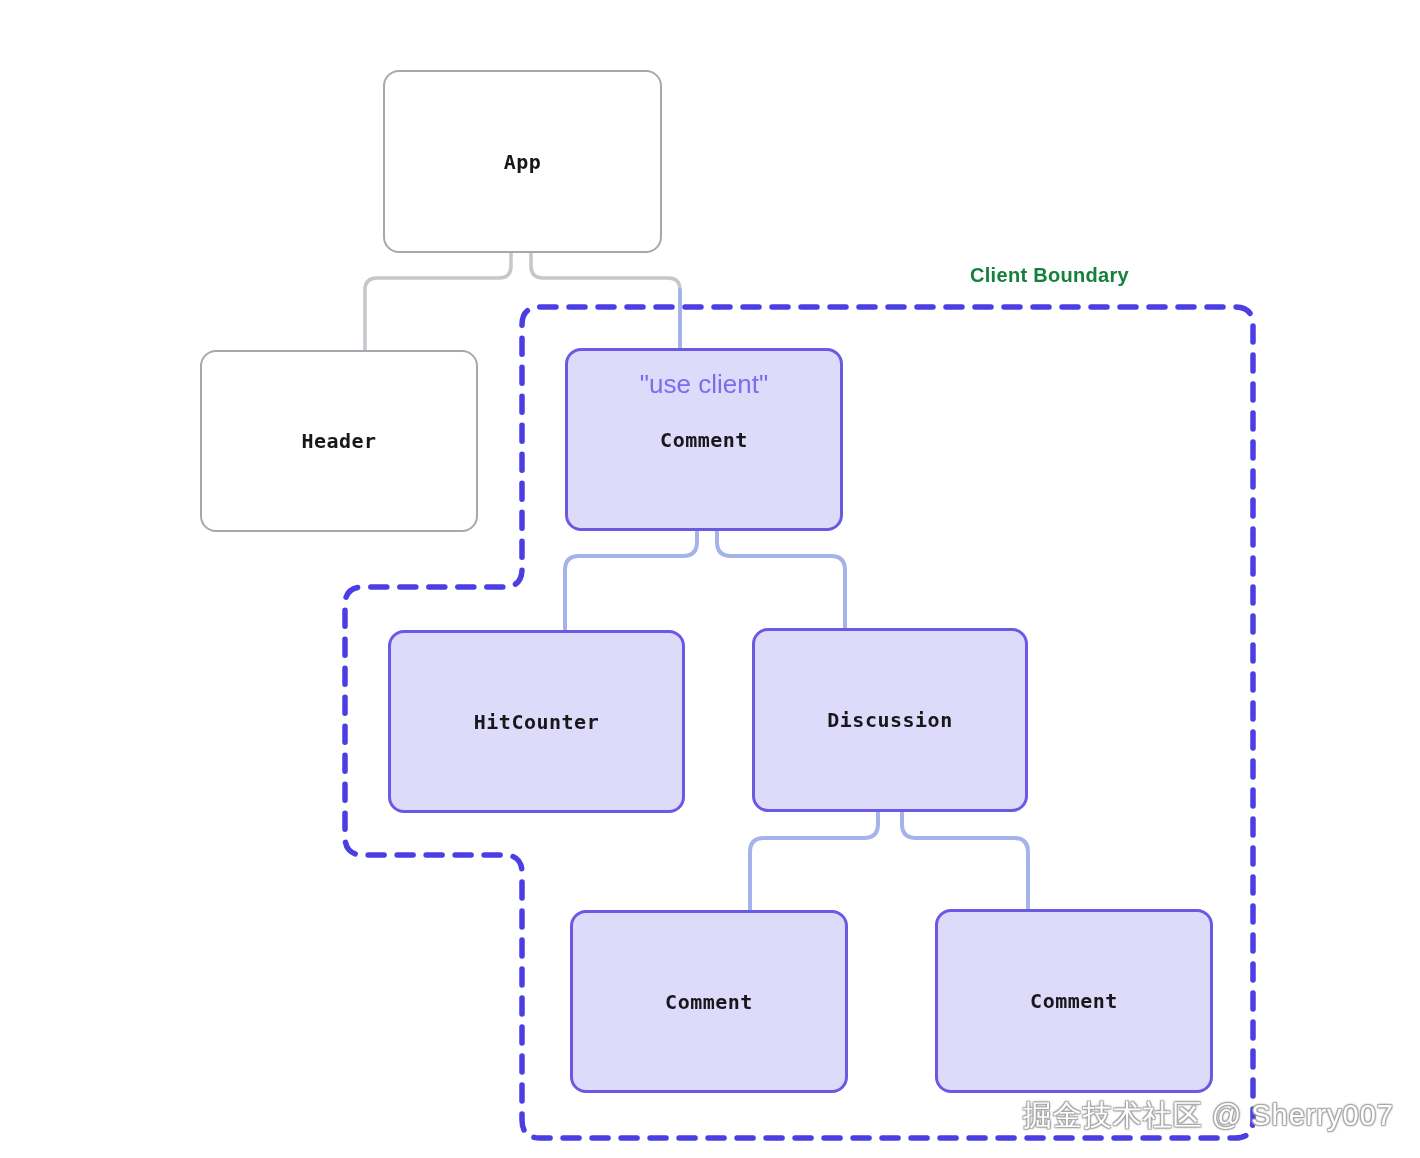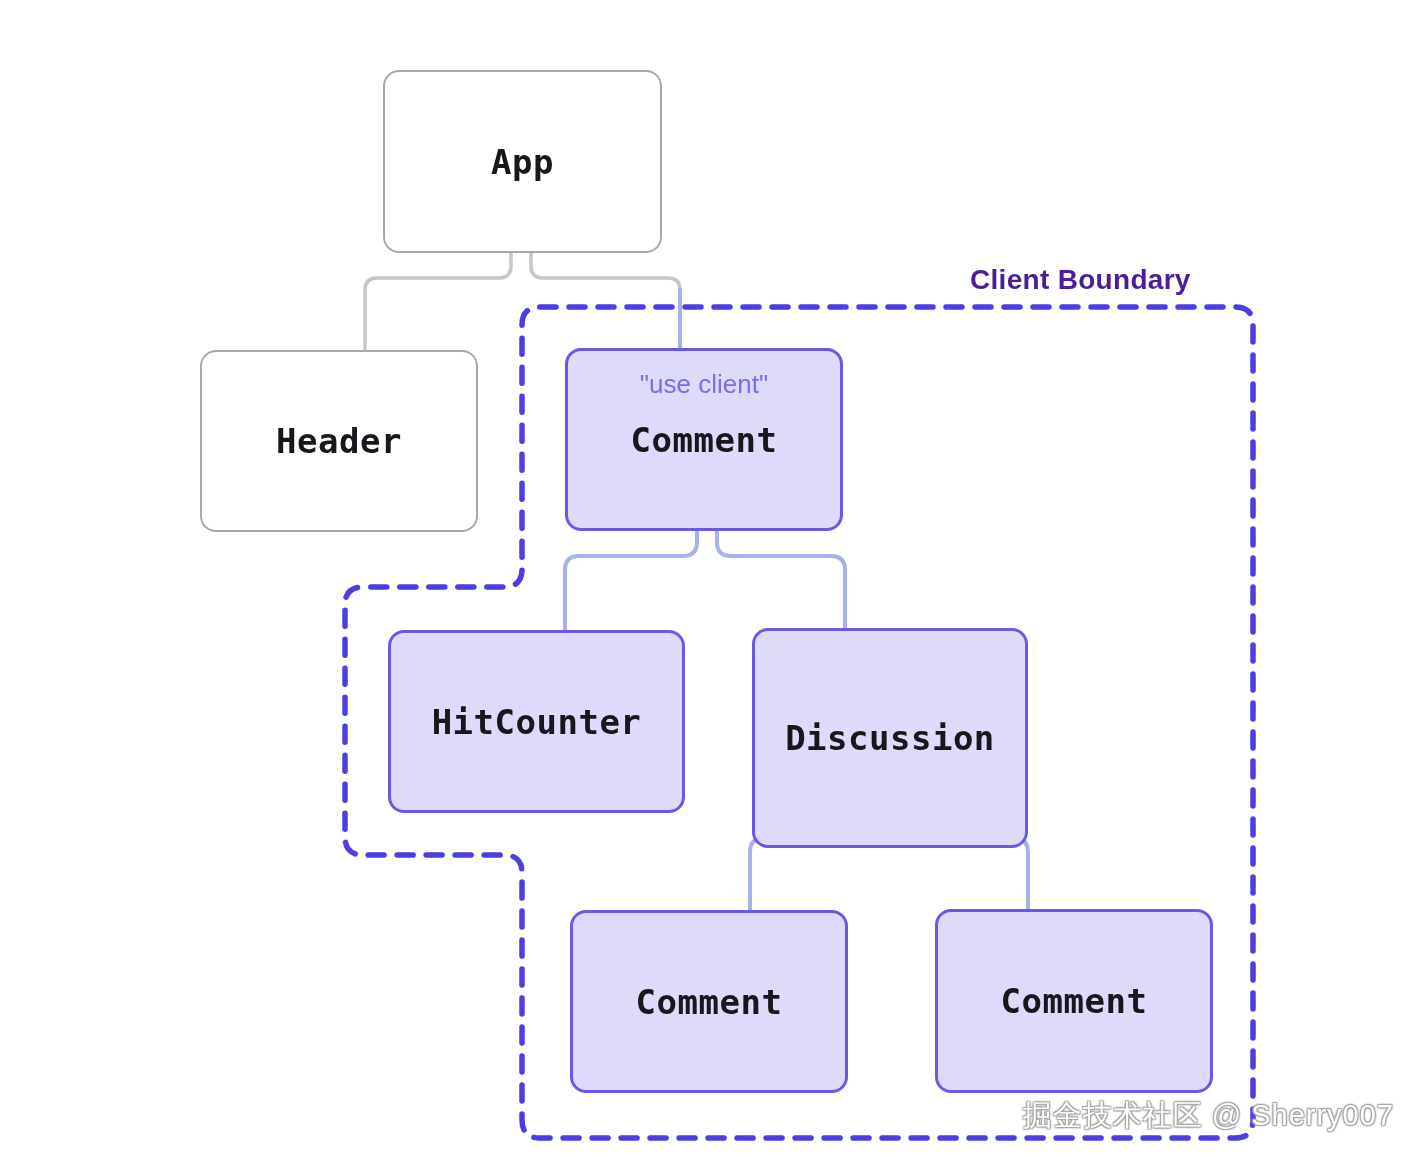--- a/index.html
+++ b/index.html
@@ -9,29 +9,29 @@
   }
   .wires{position:absolute;left:0;top:0;width:1420px;height:1158px;}
   .node{
     position:absolute;border-radius:16px;box-sizing:border-box;
     display:flex;align-items:center;justify-content:center;
   }
   .node.server{background:#ffffff;border:2.5px solid #a7a7af;}
   .node.client{background:#dedaf9;border:3px solid #6b59e3;}
   .node-label{
     font-family:"DejaVu Sans Mono","Liberation Mono",monospace;
-    font-weight:700;font-size:34px;color:#17171c;letter-spacing:.5px;
+    font-weight:700;font-size:20px;color:#17171c;letter-spacing:.5px;
   }
   .directive{
     position:absolute;top:18px;left:0;right:0;text-align:center;
     font-size:26px;color:#7b6cf0;font-family:"Liberation Sans",sans-serif;
   }
   .boundary-label{
     position:absolute;left:970px;top:264px;
-    font-size:28px;font-weight:700;color:#4c1d95;letter-spacing:.3px;
+    font-size:20px;font-weight:700;color:#15803d;letter-spacing:.3px;
   }
   .watermark{
     position:absolute;top:1096px;right:26px;
     font-size:29px;color:#ffffff;letter-spacing:1px;
     text-shadow:-1px -1px 1px #a6a6a6, 1px -1px 1px #a6a6a6,
                 -1px 1px 1px #a6a6a6, 1px 1px 1px #a6a6a6, 0 0 3px #999999;
     margin-left:32px;
   }
 </style>
 </head>
@@ -67,21 +67,21 @@
 
   <div class="node client" style="left:565px;top:348px;width:278px;height:183px;">
     <span class="directive">"use client"</span>
     <span class="node-label">Comment</span>
   </div>
 
   <div class="node client" style="left:388px;top:630px;width:297px;height:183px;">
     <span class="node-label">HitCounter</span>
   </div>
 
-  <div class="node client" style="left:752px;top:628px;width:276px;height:220px;">
+  <div class="node client" style="left:752px;top:628px;width:276px;height:184px;">
     <span class="node-label">Discussion</span>
   </div>
 
   <div class="node client" style="left:570px;top:910px;width:278px;height:183px;">
     <span class="node-label">Comment</span>
   </div>
 
   <div class="node client" style="left:935px;top:909px;width:278px;height:184px;">
     <span class="node-label">Comment</span>
   </div>

